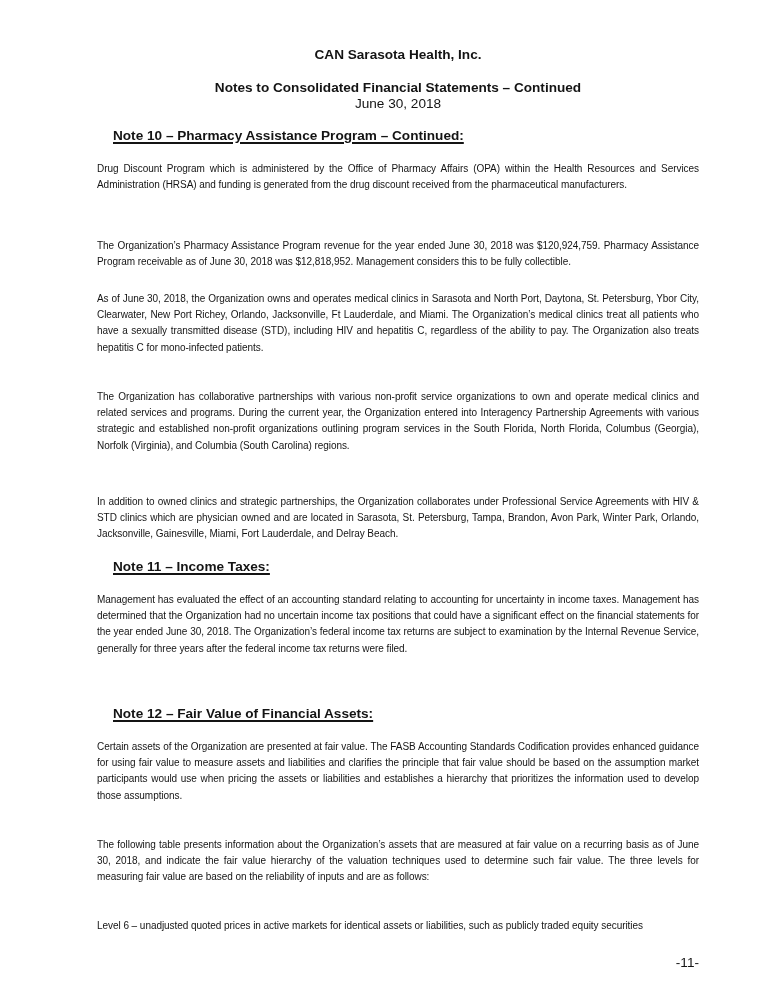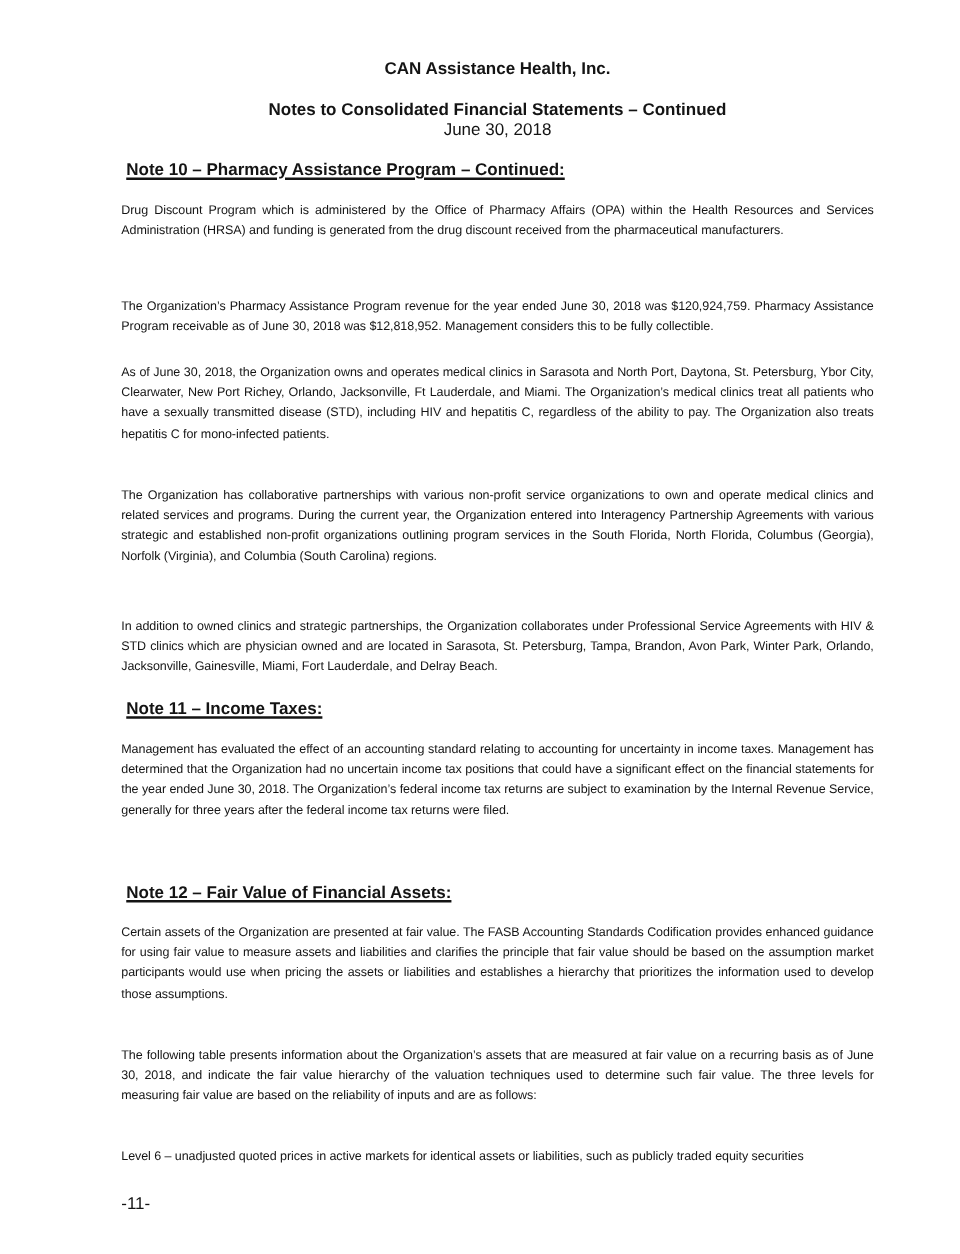--- a/index.html
+++ b/index.html
@@ -26,21 +26,21 @@
     font-size: 13.6px;
     line-height: 16px;
   }
   .hdr.bold { font-weight: bold; }
   .company { position: absolute; top: 47px; left: 0; width: 602px; }
   .subtitle { position: absolute; top: 80px; left: 0; width: 602px; }
   .date { position: absolute; top: 96px; left: 0; width: 602px; font-weight: normal; }
 
   .heading {
     position: absolute;
-    left: 4px;
+    left: 16px;
     font-weight: bold;
     font-size: 13.6px;
     line-height: 16px;
     text-decoration: underline;
     text-underline-offset: 2px;
     text-decoration-thickness: 1.5px;
   }
   .para {
     position: absolute;
     left: 0;
@@ -48,31 +48,31 @@
     font-size: 10px;
     line-height: 16.2px;
     text-align: justify;
     text-align-last: left;
     letter-spacing: -0.05px;
   }
   .pagenum {
     position: absolute;
     left: 0;
     width: 602px;
-    text-align: left;
+    text-align: right;
     font-size: 13.6px;
     line-height: 16px;
   }
 </style>
 </head>
 <body>
 
 <div class="page">
 
-  <div class="hdr bold company">CAN Assistance Health, Inc.</div>
+  <div class="hdr bold company">CAN Sarasota Health, Inc.</div>
   <div class="hdr bold subtitle">Notes to Consolidated Financial Statements – Continued</div>
   <div class="hdr date">June 30, 2018</div>
 
   <div class="heading" style="top:128px;">Note 10 – Pharmacy Assistance Program – Continued:</div>
   <p class="para" style="top:161px; margin:0;">Drug Discount Program which is administered by the Office of Pharmacy Affairs (OPA) within the Health Resources and Services Administration (HRSA) and funding is generated from the drug discount received from the pharmaceutical manufacturers.</p>
   <p class="para" style="top:238px; margin:0;">The Organization’s Pharmacy Assistance Program revenue for the year ended June 30, 2018 was $120,924,759.  Pharmacy Assistance Program receivable as of June 30, 2018 was $12,818,952. Management considers this to be fully collectible.</p>
   <p class="para" style="top:291px; margin:0;">As of June 30, 2018, the Organization owns and operates medical clinics in Sarasota and North Port, Daytona, St. Petersburg, Ybor City, Clearwater, New Port Richey, Orlando, Jacksonville, Ft Lauderdale, and Miami.  The Organization’s medical clinics treat all patients who have a sexually transmitted disease (STD), including HIV and hepatitis C, regardless of the ability to pay. The Organization also treats hepatitis C for mono-infected patients.</p>
   <p class="para" style="top:389px; margin:0;">The Organization has collaborative partnerships with various non-profit service organizations to own and operate medical clinics and related services and programs.  During the current year, the Organization entered into Interagency Partnership Agreements with various strategic and established non-profit organizations outlining program services in the South Florida, North Florida, Columbus (Georgia), Norfolk (Virginia), and Columbia (South Carolina) regions.</p>
   <p class="para" style="top:494px; margin:0;">In addition to owned clinics and strategic partnerships, the Organization collaborates under Professional Service Agreements with HIV &amp; STD clinics which are physician owned and are located in Sarasota, St. Petersburg, Tampa, Brandon, Avon Park, Winter Park, Orlando, Jacksonville, Gainesville, Miami, Fort Lauderdale, and Delray Beach.</p>
 

